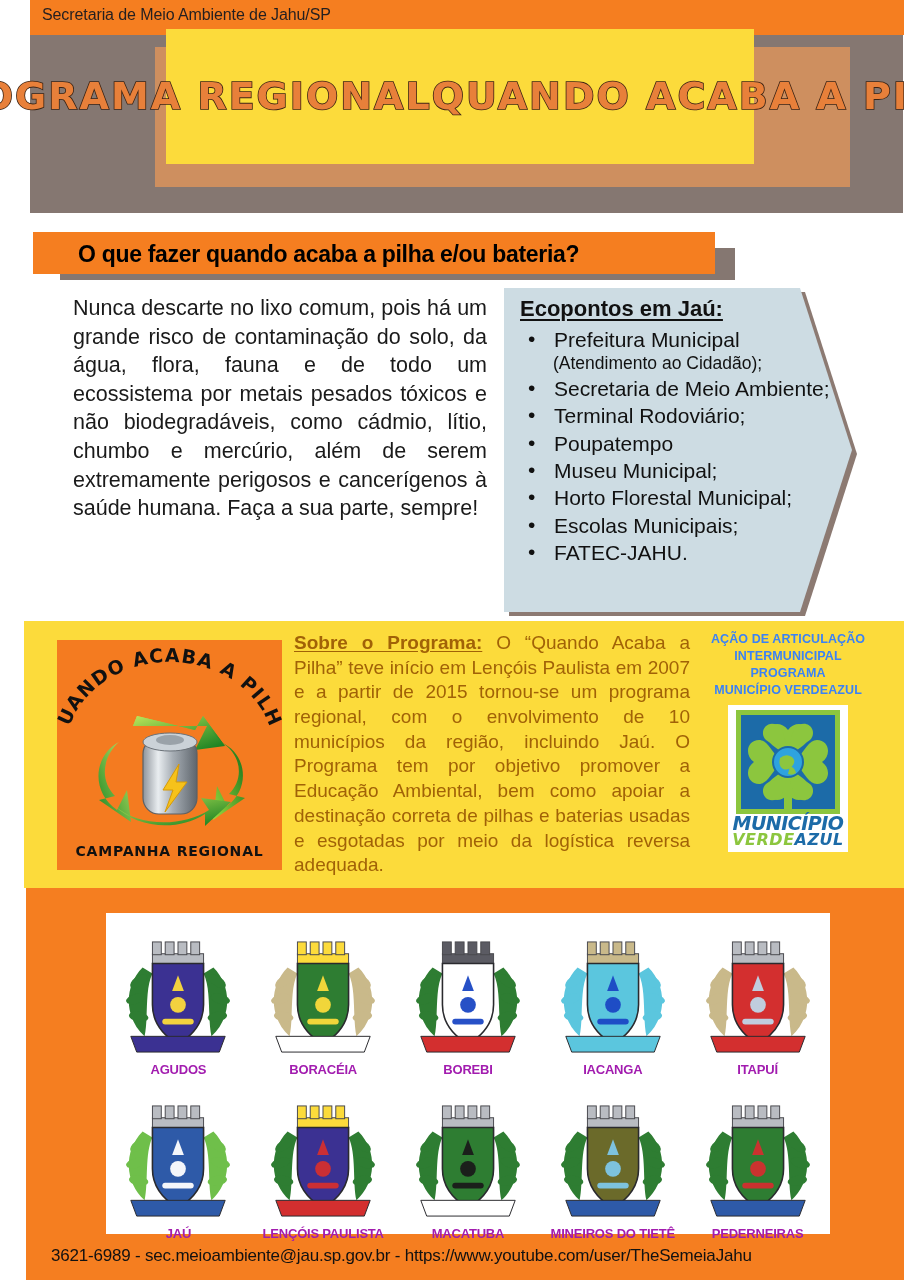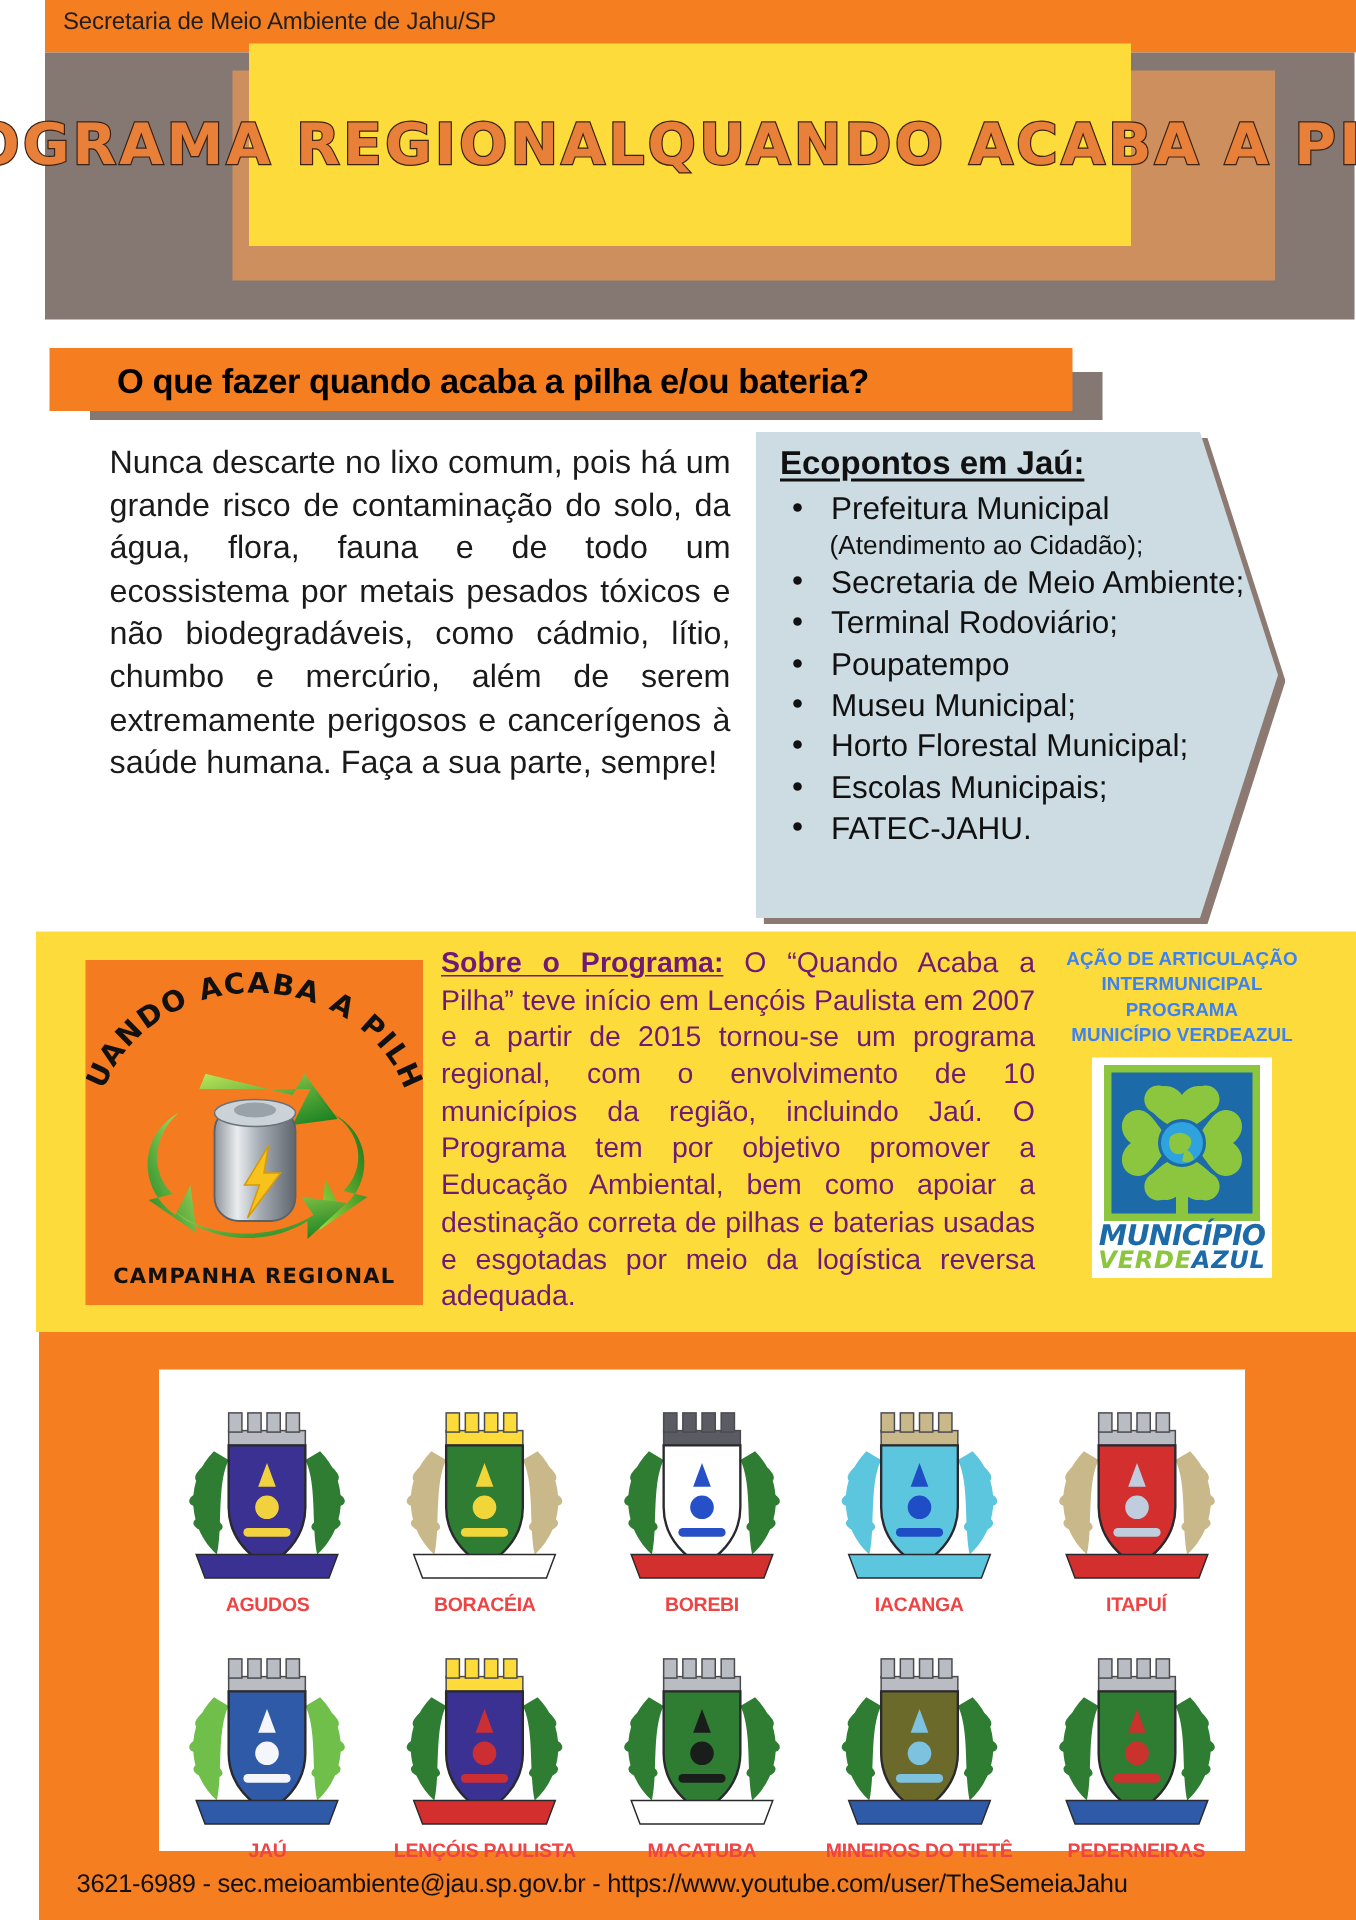--- a/index.html
+++ b/index.html
@@ -123,21 +123,21 @@
   }
   .logo-graphic{position:absolute;left:18px;top:62px;width:190px;height:138px;}
   .logo-caption{
     position:absolute;left:0;bottom:11px;width:225px;text-align:center;
     font-family:"DejaVu Sans", sans-serif;
     font-size:14px;font-weight:bold;color:#111;letter-spacing:0.8px;
   }
 
   .about-text{
     position:absolute;left:279px;top:631px;width:396px;
-    font-size:19px;line-height:1.30;color:#701a75;text-align:justify;
+    font-size:19px;line-height:1.30;color:#a16207;text-align:justify;
   }
   .about-text .lead{font-weight:bold;text-decoration:underline;text-underline-offset:2px;}
 
   .mva-wrap{
     position:absolute;left:683px;top:631px;width:180px;text-align:center;
   }
   .mva-head{
     font-size:12.5px;font-weight:bold;color:#3b82f6;line-height:1.35;letter-spacing:0.1px;
   }
   .mva-logo{
@@ -156,21 +156,21 @@
   }
   .crest-row{
     position:absolute;left:0;width:724px;height:160px;
     display:flex;justify-content:space-around;align-items:flex-end;
   }
   .crest-row.r1{top:4px;}
   .crest-row.r2{top:168px;}
   .crest{width:140px;text-align:center;}
   .crest svg{display:block;margin:0 auto;}
   .crest .cname{
-    font-size:13px;font-weight:bold;color:#ef4444;margin-top:2px;
+    font-size:13px;font-weight:bold;color:#a21caf;margin-top:2px;
     letter-spacing:-0.2px;white-space:nowrap;
   }
 
   .footer-contact{
     position:absolute;left:36px;top:1246px;
     font-size:17px;color:#111;white-space:nowrap;letter-spacing:-0.2px;
   }
 </style>
 </head>
 <body>

